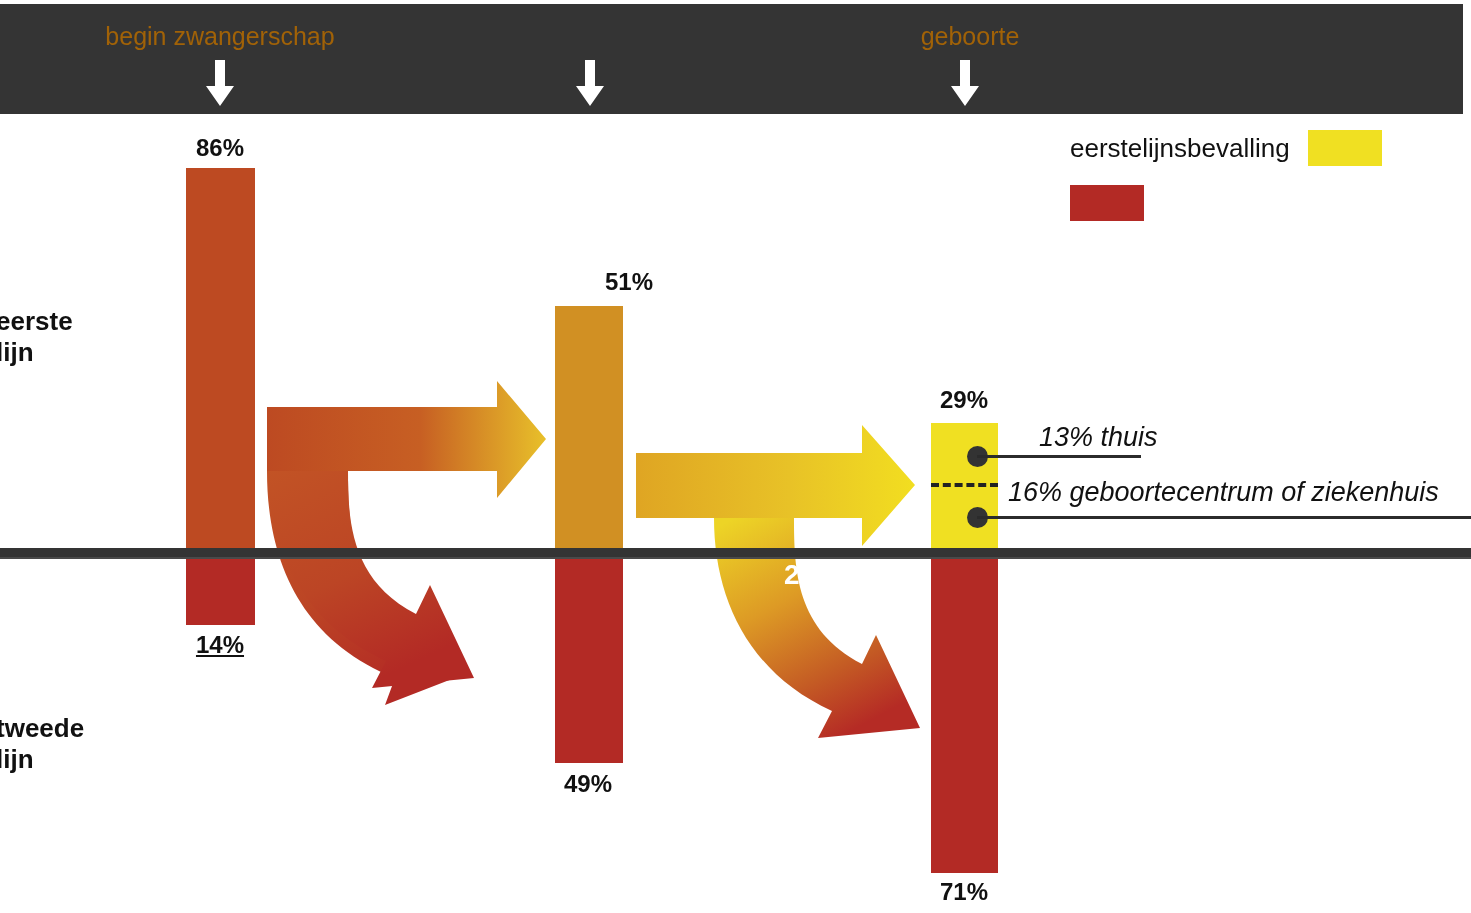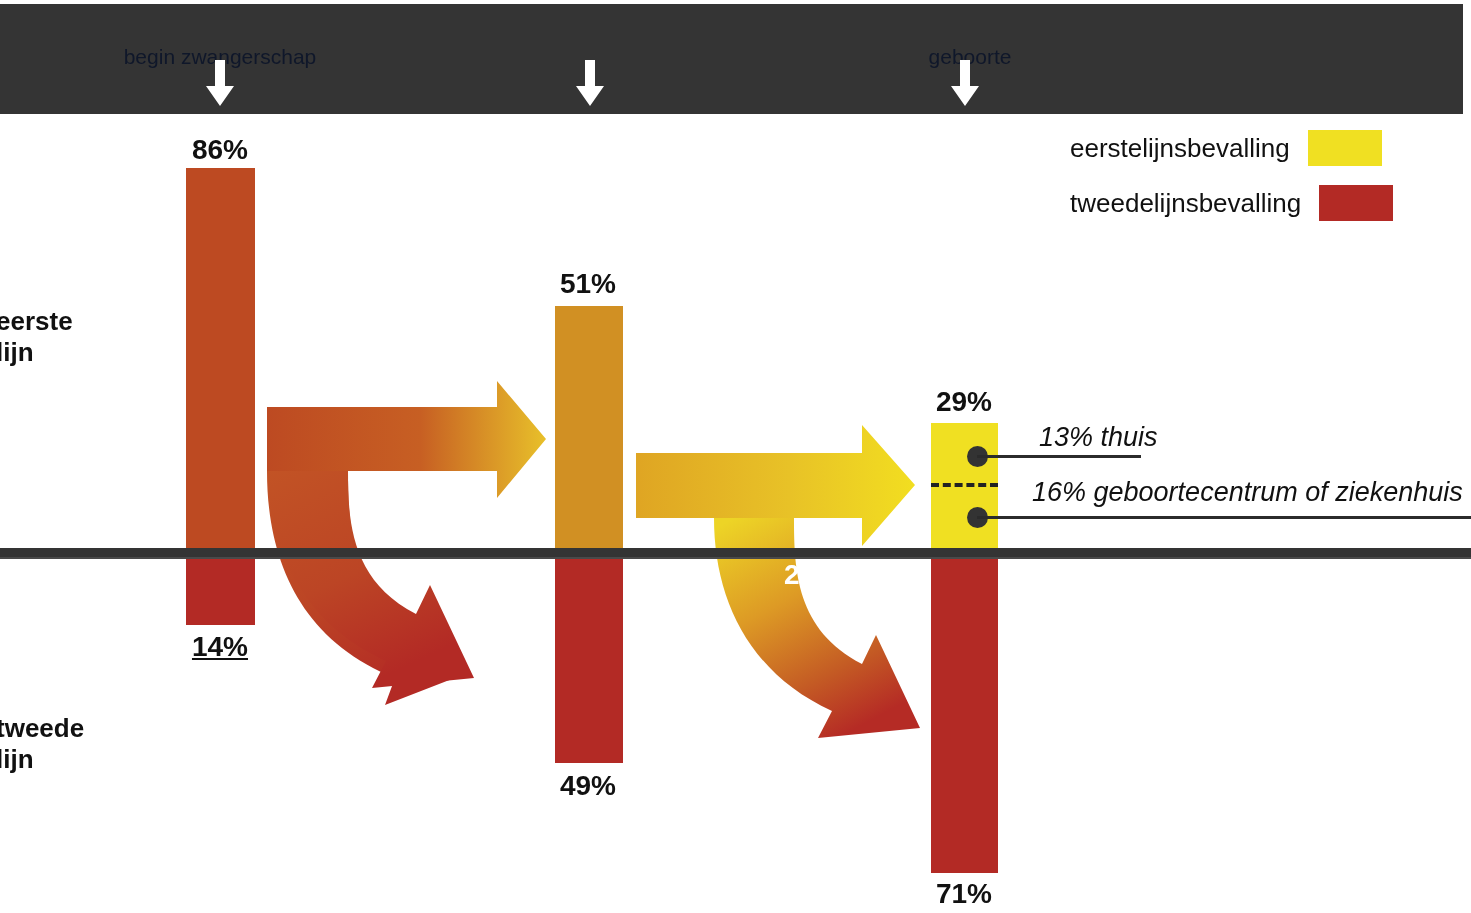--- a/index.html
+++ b/index.html
@@ -2,33 +2,33 @@
 <html><head>
 <meta charset="utf-8">
 <style>
   html,body{margin:0;padding:0;background:#fff;}
   body{width:1471px;height:913px;position:relative;overflow:hidden;
        font-family:"Liberation Sans","DejaVu Sans",sans-serif;}
   .stage{position:absolute;left:0;top:0;width:1471px;height:913px;}
 
   
   .header-bar{position:absolute;left:0;top:4px;width:1463px;height:110px;background:#343434;}
-  .phase{position:absolute;text-align:center;color:#0f172a;font-size:21px;line-height:30px;white-space:nowrap;margin-top:21px;}
+  .phase{position:absolute;text-align:center;color:#a16207;font-size:25px;line-height:30px;white-space:nowrap;}
   .phase-arrow{position:absolute;width:34px;height:46px;}
 
   
   .baseline{position:absolute;left:0;top:548px;width:1471px;height:9px;background:#343434;}
   .baseline-thin{position:absolute;left:0;top:557px;width:1471px;height:2px;background:#4a4a4a;}
 
   
   .side-label{position:absolute;font-weight:bold;font-size:26px;line-height:31px;color:#111;white-space:nowrap;}
 
   
   .bar{position:absolute;}
-  .bar-value{position:absolute;font-weight:bold;font-size:28px;color:#111;text-align:center;white-space:nowrap;}
+  .bar-value{position:absolute;font-weight:bold;font-size:24px;color:#111;text-align:center;white-space:nowrap;}
 
   
   .legend-row{position:absolute;display:flex;align-items:center;gap:18px;}
   .legend-label{font-size:26px;color:#111;white-space:nowrap;}
   .legend-swatch{width:74px;height:36px;}
 
   
   .anno-text{position:absolute;font-style:italic;font-size:27px;color:#111;white-space:nowrap;}
   .anno-line{position:absolute;height:3px;background:#2b2b2b;}
   .anno-dot{position:absolute;width:21px;height:21px;border-radius:50%;background:#333;}
@@ -62,21 +62,20 @@
   </div>
   <svg class="phase-arrow" style="left:948px;top:60px;" width="34" height="46" viewBox="0 0 34 46">
     <path d="M12,0 h10 v26 h9 L17,46 L3,26 h9 z" fill="#ffffff"></path>
   </svg>
 
   <div class="legend-row" style="left:1070px;top:130px;">
     <span class="legend-label">eerstelijnsbevalling</span>
     <span class="legend-swatch" style="background:#F0E022;"></span>
   </div>
   <div class="legend-row" style="left:1070px;top:185px;">
-    <span class="legend-label">tweedelijnsbevalling</span>
     <span class="legend-swatch" style="background:#B32A25;"></span>
   </div>
 
   <div class="side-label" style="left:-4px;top:306px;">
     <div>eerste</div>
     <div>lijn</div>
   </div>
   <div class="side-label" style="left:-4px;top:713px;">
     <div>tweede</div>
     <div>lijn</div>
@@ -137,36 +136,36 @@
   </svg>
 
   <div class="flow-label" style="left:412px;top:553px;">1%</div>
   <div class="flow-label" style="left:784px;top:559px;">22%</div>
 
   <div class="bar-value" style="left:155px;top:134px;width:130px;">86%</div>
   <div class="bar" style="left:186px;top:168px;width:69px;height:380px;background:#BD4A22;"></div>
   <div class="bar" style="left:186px;top:557px;width:69px;height:68px;background:#B32A25;"></div>
   <div class="bar-value" style="left:155px;top:631px;width:130px;text-decoration:underline;">14%</div>
 
-  <div class="bar-value" style="left:523px;top:268px;width:130px;">51%</div>
+  <div class="bar-value" style="left:523px;top:268px;width:130px;text-align:right;">51%</div>
   <div class="bar" style="left:555px;top:306px;width:68px;height:242px;background:#D19023;"></div>
   <div class="bar" style="left:555px;top:557px;width:68px;height:206px;background:#B32A25;"></div>
   <div class="bar-value" style="left:523px;top:770px;width:130px;">49%</div>
 
   <div class="bar-value" style="left:899px;top:386px;width:130px;">29%</div>
   <div class="bar" style="left:931px;top:423px;width:67px;height:125px;background:#F0E022;"></div>
   <div class="bar" style="left:931px;top:557px;width:67px;height:316px;background:#B32A25;"></div>
   <div class="bar-value" style="left:899px;top:878px;width:130px;">71%</div>
 
   <div class="baseline"></div>
   <div class="baseline-thin"></div>
 
   <div class="dashed" style="left:931px;top:483px;width:67px;"></div>
 
   <div class="anno-dot" style="left:967px;top:446px;"></div>
   <div class="anno-line" style="left:977px;top:455px;width:164px;"></div>
   <div class="anno-text" style="left:1015px;top:422px;margin-left:24px;">13% thuis</div>
 
   <div class="anno-dot" style="left:967px;top:507px;"></div>
   <div class="anno-line" style="left:977px;top:516px;width:494px;"></div>
-  <div class="anno-text" style="left:1008px;top:477px;margin-left:24px;">16% geboortecentrum of ziekenhuis</div>
+  <div class="anno-text" style="left:1008px;top:477px;">16% geboortecentrum of ziekenhuis</div>
 
 </div>
 
 </body></html>

